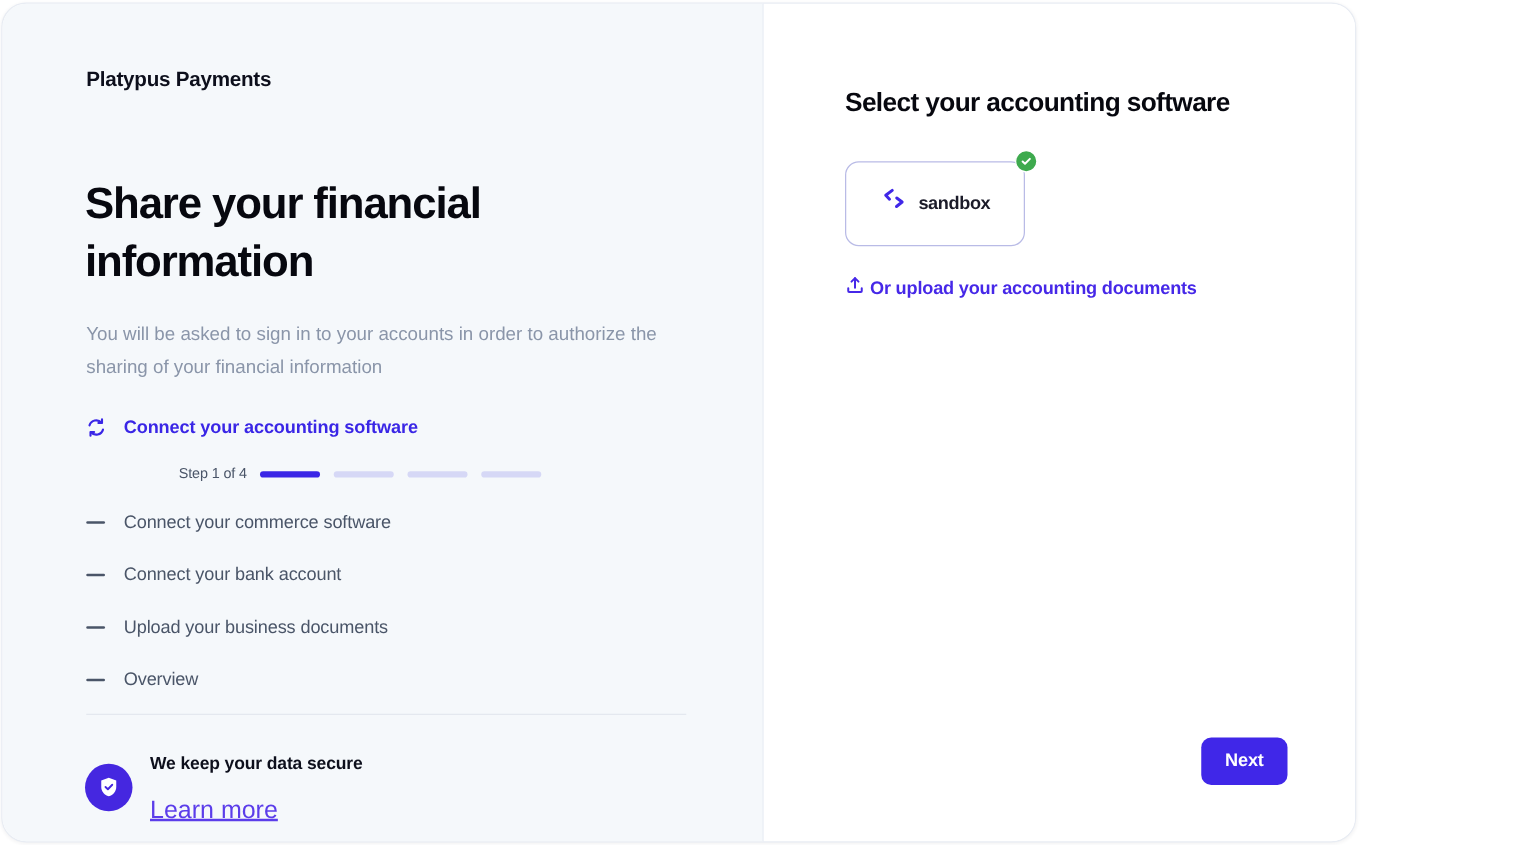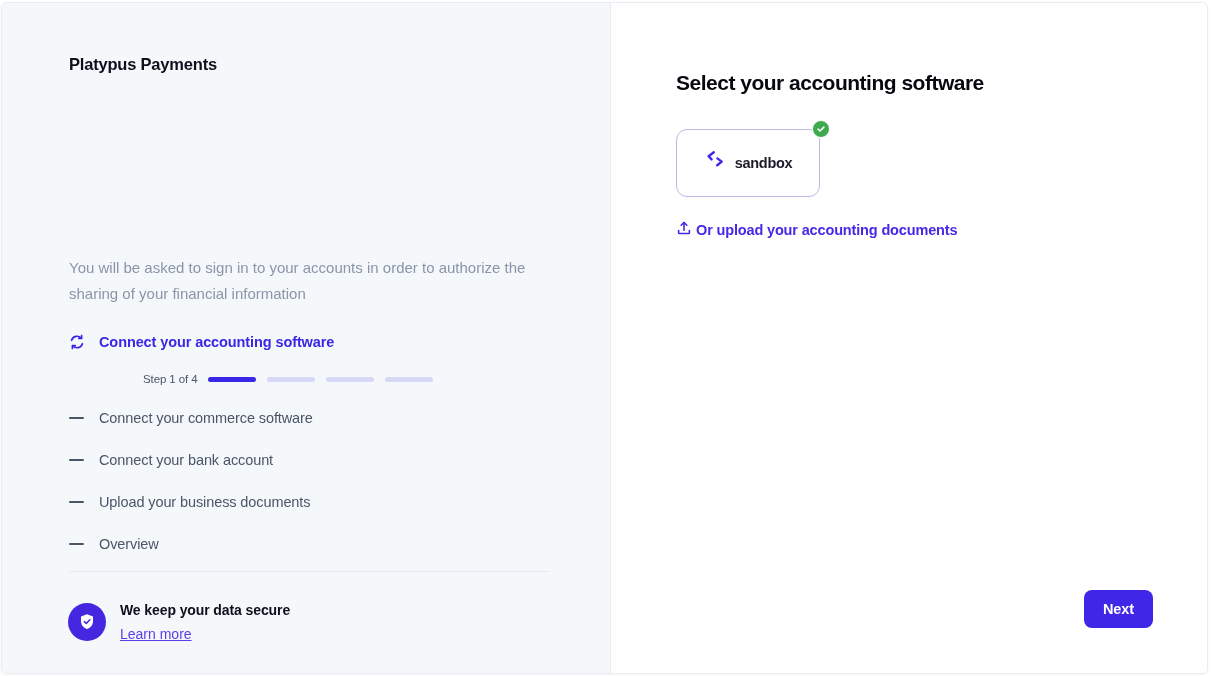--- a/index.html
+++ b/index.html
@@ -10,24 +10,24 @@
     height: 676px;
     overflow: hidden;
     font-family: "Liberation Sans", sans-serif;
     -webkit-font-smoothing: antialiased;
   }
 
   #app-card {
     position: absolute;
     left: 1px;
     top: 2px;
-    width: 1207px;
+    width: 1084px;
     height: 672px;
     background: #ffffff;
-    border-radius: 6px;
+    border-radius: 20px;
     border: 1px solid #e8ecf3;
     box-shadow: 0 1px 3px rgba(26,32,56,0.06);
     overflow: hidden;
     display: flex;
     box-sizing: border-box;
   }
 
   
   #left-panel {
     width: 609px;
@@ -176,22 +176,22 @@
   .secure-title {
     font-size: 14px;
     font-weight: 700;
     color: #0d0f1c;
     letter-spacing: -0.1px;
     line-height: 18px;
   }
 
   .secure-link {
     display: inline-block;
-    margin-top: 6px;
-    font-size: 14px;
+    margin-top: 20px;
+    font-size: 20px;
     color: #5b3dea;
     text-decoration: underline;
     cursor: pointer;
     line-height: 18px;
   }
 
   
   #right-panel {
     flex: 1 1 auto;
     background: #ffffff;
@@ -292,20 +292,21 @@
 </style>
 </head>
 <body>
 
 <div id="app-card">
 
   <div id="left-panel">
 
     <div class="brand">Platypus Payments</div>
 
+    <div class="headline">Share your financial information</div>
 
     <div class="subhead">You will be asked to sign in to your accounts in order to authorize the sharing of your financial information</div>
 
     <div class="steps">
 
       <div class="step-row active">
         <span class="step-marker">
           <svg class="sync-icon" width="16" height="16" viewBox="0 0 16 16" fill="none">
             <path d="M2.6 6.3A5.6 5.6 0 0 1 12.2 4.2" stroke="#3a26e6" stroke-width="1.7" stroke-linecap="round"></path>
             <path d="M13.4 9.7A5.6 5.6 0 0 1 3.8 11.8" stroke="#3a26e6" stroke-width="1.7" stroke-linecap="round"></path>

